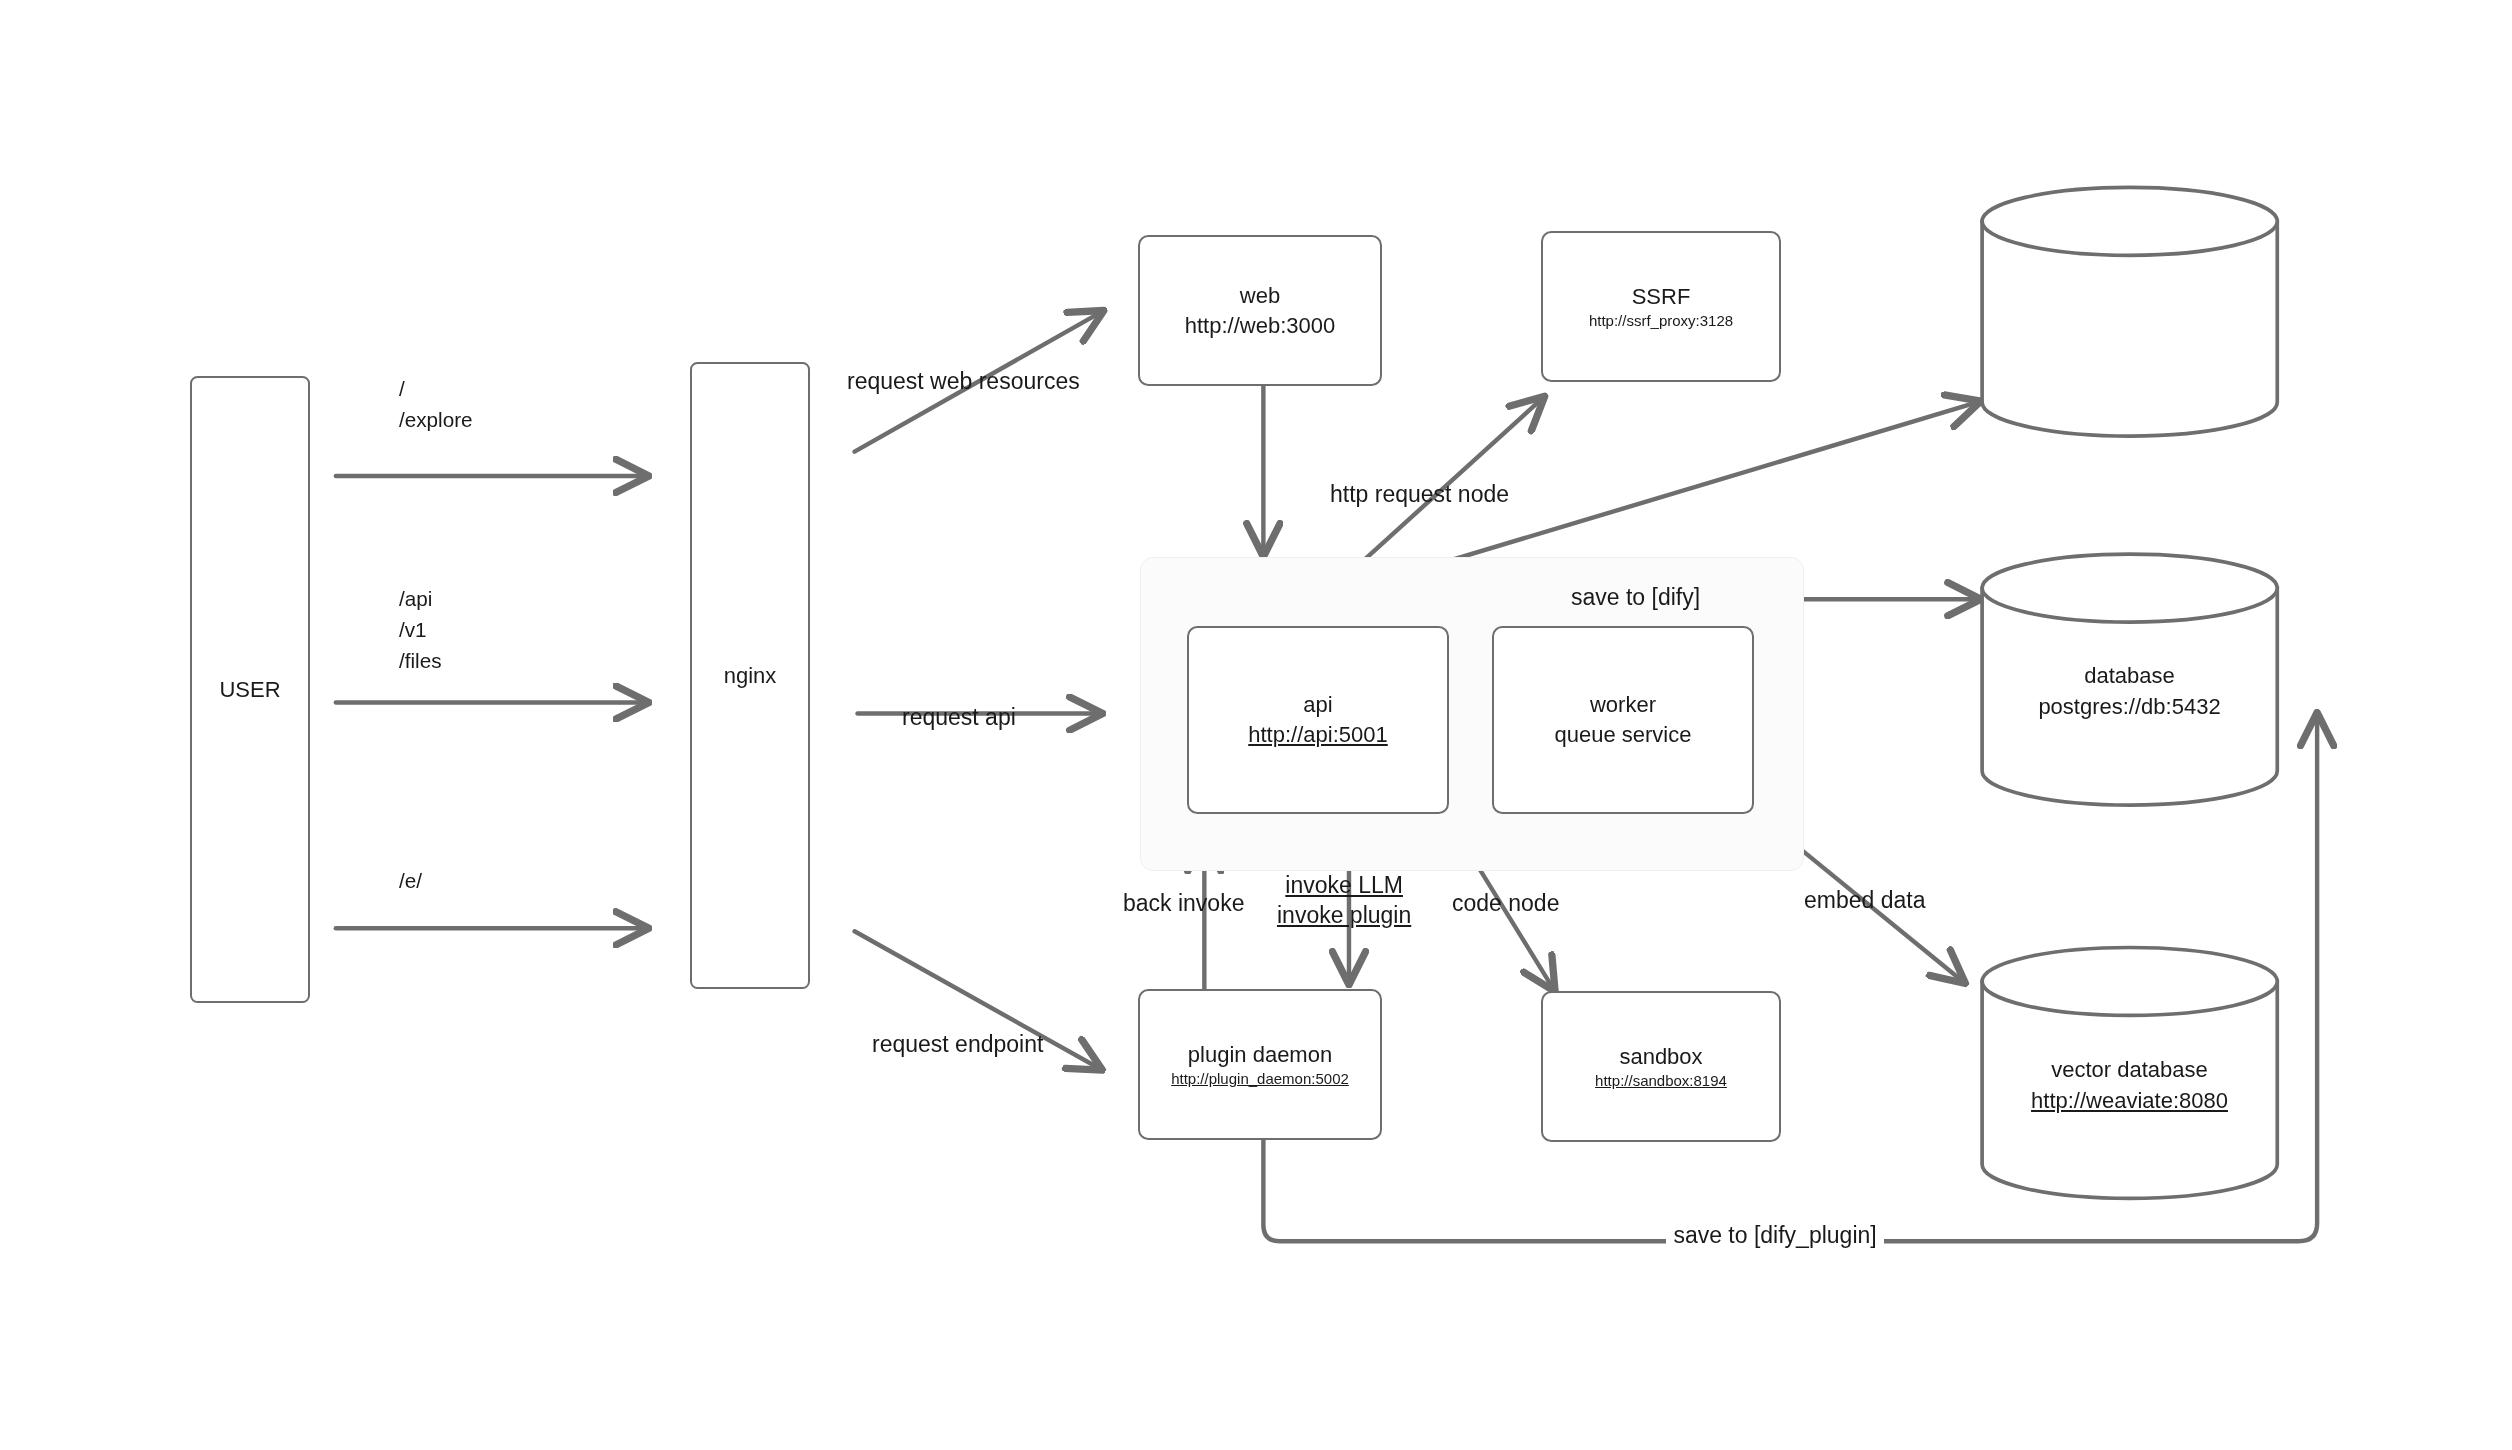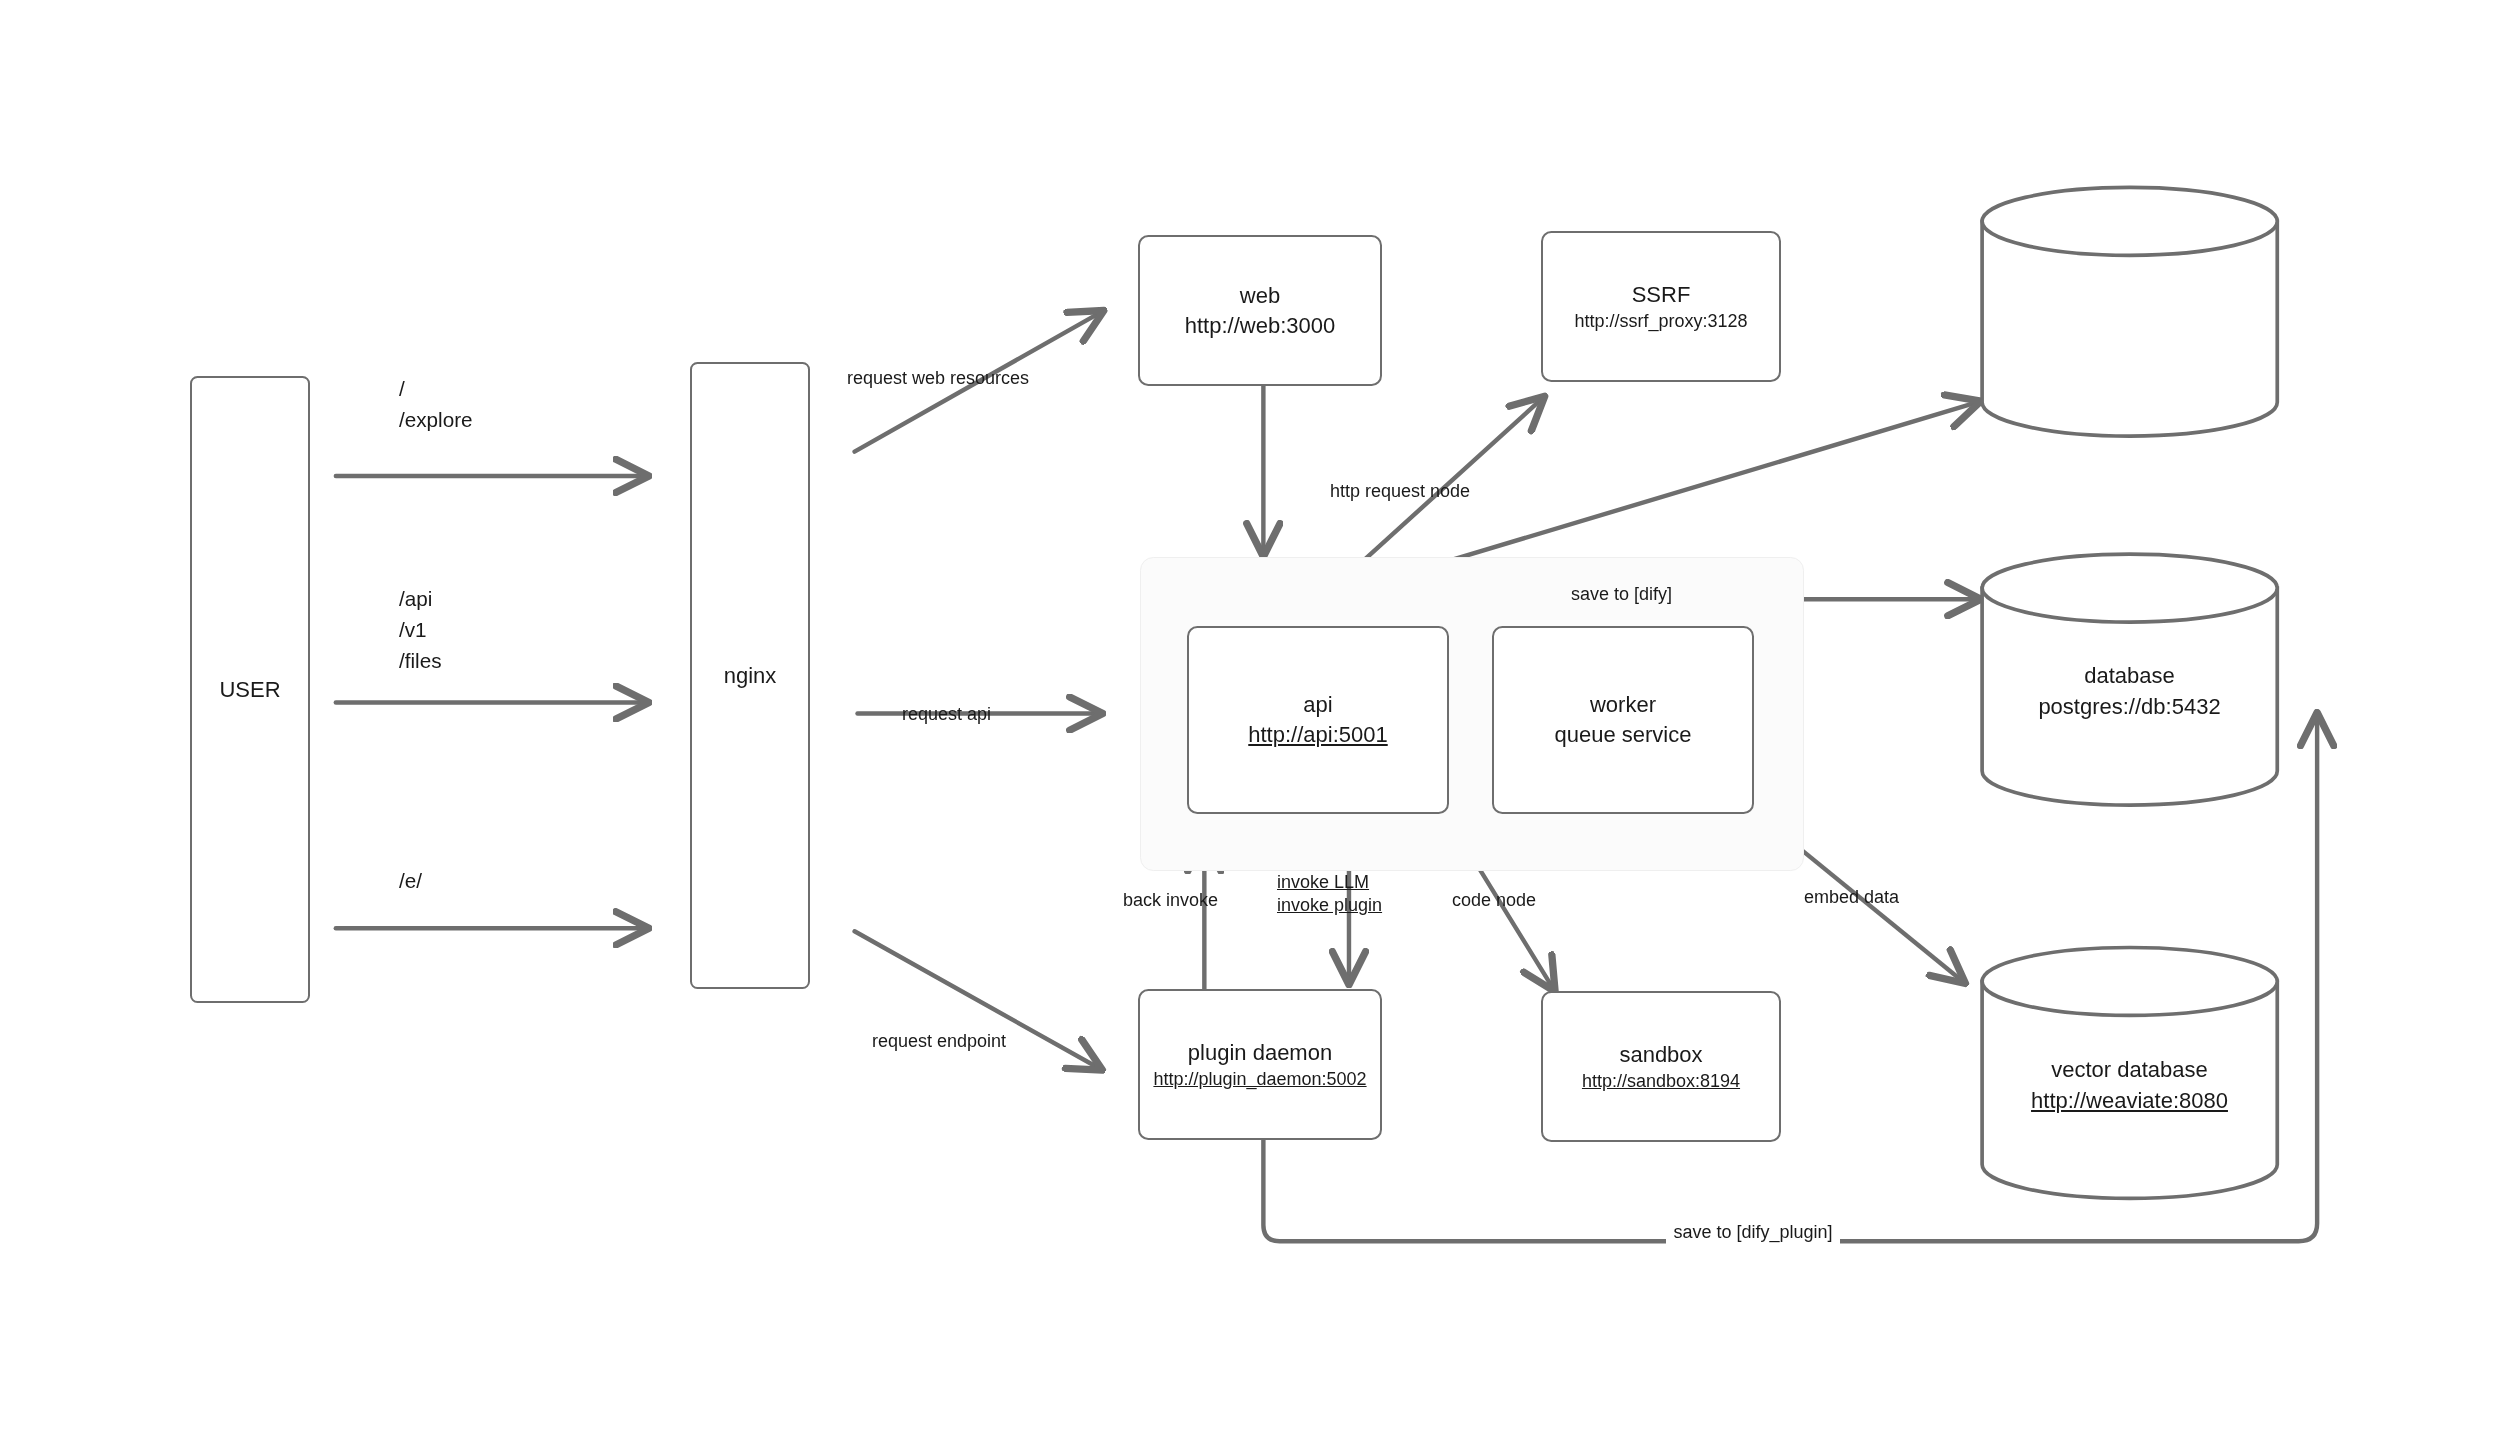--- a/index.html
+++ b/index.html
@@ -42,21 +42,21 @@
     font-size: 22px;
     color: #1a1a1a;
     line-height: 1.35;
   }
   .node .line2 {
     font-size: 22px;
     color: #1a1a1a;
     line-height: 1.35;
   }
   .node .small {
-    font-size: 18px;
+    font-size: 15px;
   }
   .underline {
     text-decoration: underline;
   }
   .vnode {
     position: absolute;
     box-sizing: border-box;
     border: 2.2px solid #6e6e6e;
     border-radius: 7.4px;
     background: #ffffff;
@@ -76,24 +76,25 @@
   }
   .cyl-label {
     position: absolute;
     text-align: center;
     font-size: 22px;
     line-height: 1.4;
     color: #1a1a1a;
   }
   .edge-label {
     position: absolute;
-    font-size: 18px;
+    font-size: 23px;
     color: #1a1a1a;
     line-height: 1.3;
     white-space: pre;
+    text-align: center;
   }
   .path-label {
     position: absolute;
     font-size: 20.7px;
     color: #1a1a1a;
     line-height: 1.5;
     white-space: pre;
   }
 </style>
 </head>

